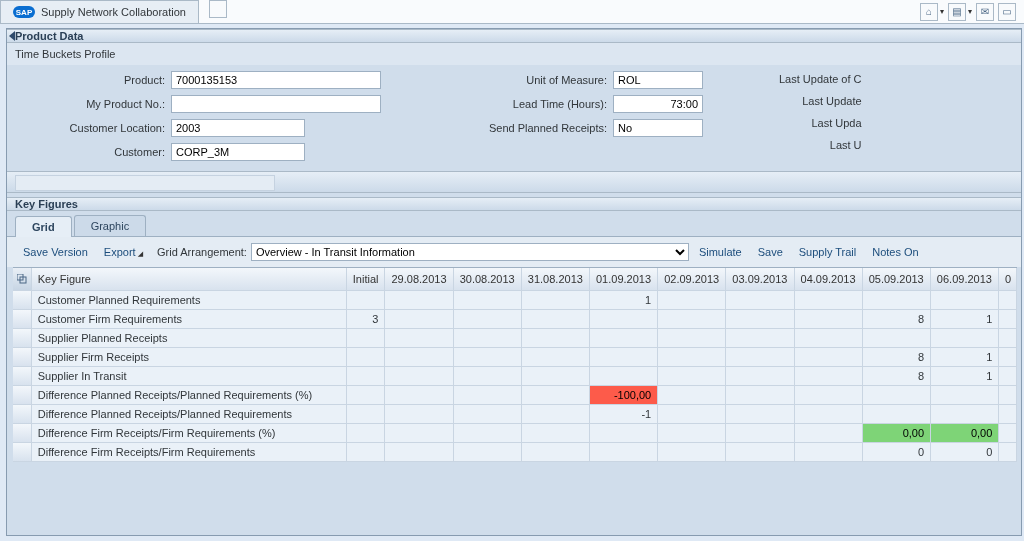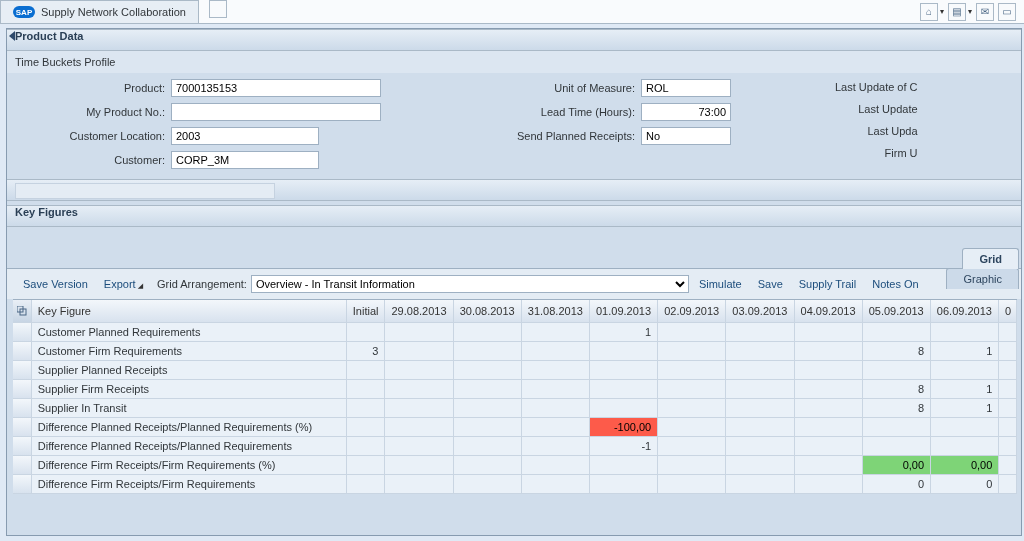--- a/index.html
+++ b/index.html
@@ -12,42 +12,42 @@
     .tab-close { width: 18px; height: 18px; border: 1px solid #aab9c7; background: #f8fafc; margin-left: 10px; }
     .titlebar-right { margin-left: auto; display: flex; align-items: center; gap: 4px; padding-right: 8px; }
     .titlebar-btn { width: 18px; height: 18px; border: 1px solid #aab9c7; background: #f8fafc; display: flex; align-items: center; justify-content: center; font-size: 10px; color: #4a6785; }
     .dd-arrow { font-size: 8px; color: #333; }
     .icon-toolbar { display: flex; align-items: center; gap: 2px; }
 
     
     .frame { margin: 4px 2px 2px 6px; border: 1px solid #879bb0; background: #d0ddeb; position: relative; height: 508px; }
     .frame-arrow { position: absolute; left: 2px; top: 2px; width: 0; height: 0; border-top: 5px solid transparent; border-bottom: 5px solid transparent; border-right: 6px solid #2e4a6b; }
 
-    .section-header { background: linear-gradient(#e6eef6, #ccdae9); height: 22px; display: flex; align-items: flex-start; padding: 0 8px; border-bottom: 1px solid #aab9c7; border-top: 1px solid #aab9c7;}
+    .section-header { background: linear-gradient(#e6eef6, #ccdae9); height: 14px; display: flex; align-items: flex-end; padding: 0 8px; border-bottom: 1px solid #aab9c7; border-top: 1px solid #aab9c7;}
     .section-header:first-child { border-top: none; }
     .section-header.bold { font-weight: bold; color: #2a3f55; }
 
     .subheader { background: #dce6f1; height: 22px; display: flex; align-items: center; padding: 0 8px; }
 
-    .form-area { padding: 6px 8px 10px 8px; display: flex; gap: 104px; }
+    .form-area { padding: 6px 8px 10px 8px; display: flex; gap: 76px; }
     .form-col { display: flex; flex-direction: column; gap: 6px; }
     .form-row { display: flex; align-items: center; gap: 6px; }
     .form-label { width: 150px; text-align: right; }
     .form-label-r { width: 150px; text-align: right; }
-    .form-input { height: 18px; border: 1px solid #9eb0c2; background: #fff; padding: 0 4px; font-size: 11px; width: 148px; }
+    .form-input { height: 18px; border: 1px solid #9eb0c2; background: #fff; padding: 0 4px; font-size: 11px; width: 134px; }
     .form-input.wide { width: 210px; }
     .form-input.mid { width: 90px; text-align: left; }
     .form-input.num { width: 90px; text-align: right; }
     .right-col { display: flex; flex-direction: column; gap: 10px; align-items: flex-end; padding-top: 2px;}
 
     .spacer-row { height: 22px; background: linear-gradient(#e6eef6,#ccdae9); border-top: 1px solid #aab9c7; border-bottom: 1px solid #aab9c7; padding: 0 8px;}
     .spacer-row .insp { display:inline-block; width: 260px; height:16px; margin-top:3px; border: 1px solid #c5d2e0; background:#e4ecf4;}
 
     
-    .tabstrip { display: flex; align-items: flex-end; height: 22px; padding-left: 14px; margin-top: 20px; border-bottom: 1px solid #9eb0c2; flex-direction: column; }
+    .tabstrip { display: flex; align-items: flex-end; height: 22px; padding-left: 8px; margin-top: 4px; border-bottom: 1px solid #9eb0c2; }
     .tab { padding: 4px 16px; background: #ccdae9; border: 1px solid #9eb0c2; border-bottom: none; margin-right: 2px; cursor: pointer; border-radius: 3px 3px 0 0; color: #2d455e;}
     .tab.active { background: #e6eef6; font-weight: bold; position: relative; top: 1px; }
 
     .toolbar { display: flex; align-items: center; gap: 4px; padding: 6px 10px; background: #e4ecf4;}
     .toolbar .tbtn { padding: 2px 6px; color: #1c4d7c; cursor: pointer; }
     .toolbar .tbtn.small-arrow::after { content: "◢"; font-size: 7px; margin-left: 2px; color: #333; }
     .toolbar .glabel { margin-left: 4px; }
     .toolbar select { height: 18px; width: 438px; border: 1px solid #9eb0c2; font-size: 11px; background: #fff; }
 
     
@@ -130,21 +130,21 @@
       <div class="form-row">
         <span class="form-label-r">Send Planned Receipts:</span>
         <input class="form-input mid" value="No" style="">
       </div>
     </div>
 
     <div class="right-col">
       <span>Last Update of C</span>
       <span>Last Update</span>
       <span>Last Upda</span>
-      <span>Firm U</span>
+      <span>Last U</span>
     </div>
   </div>
 
   <div class="spacer-row">
     <span class="insp"></span>
   </div>
 
   <div class="section-header bold" style="margin-top:4px;">
     <span>Key Figures</span>
   </div>

